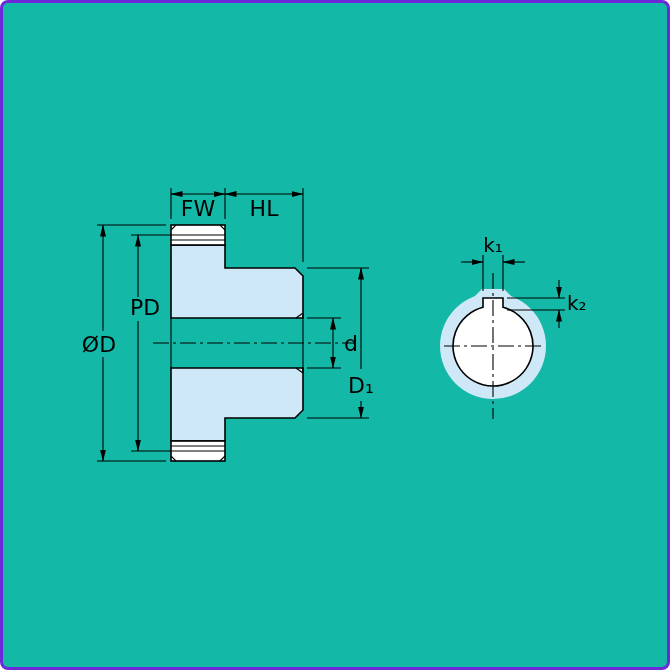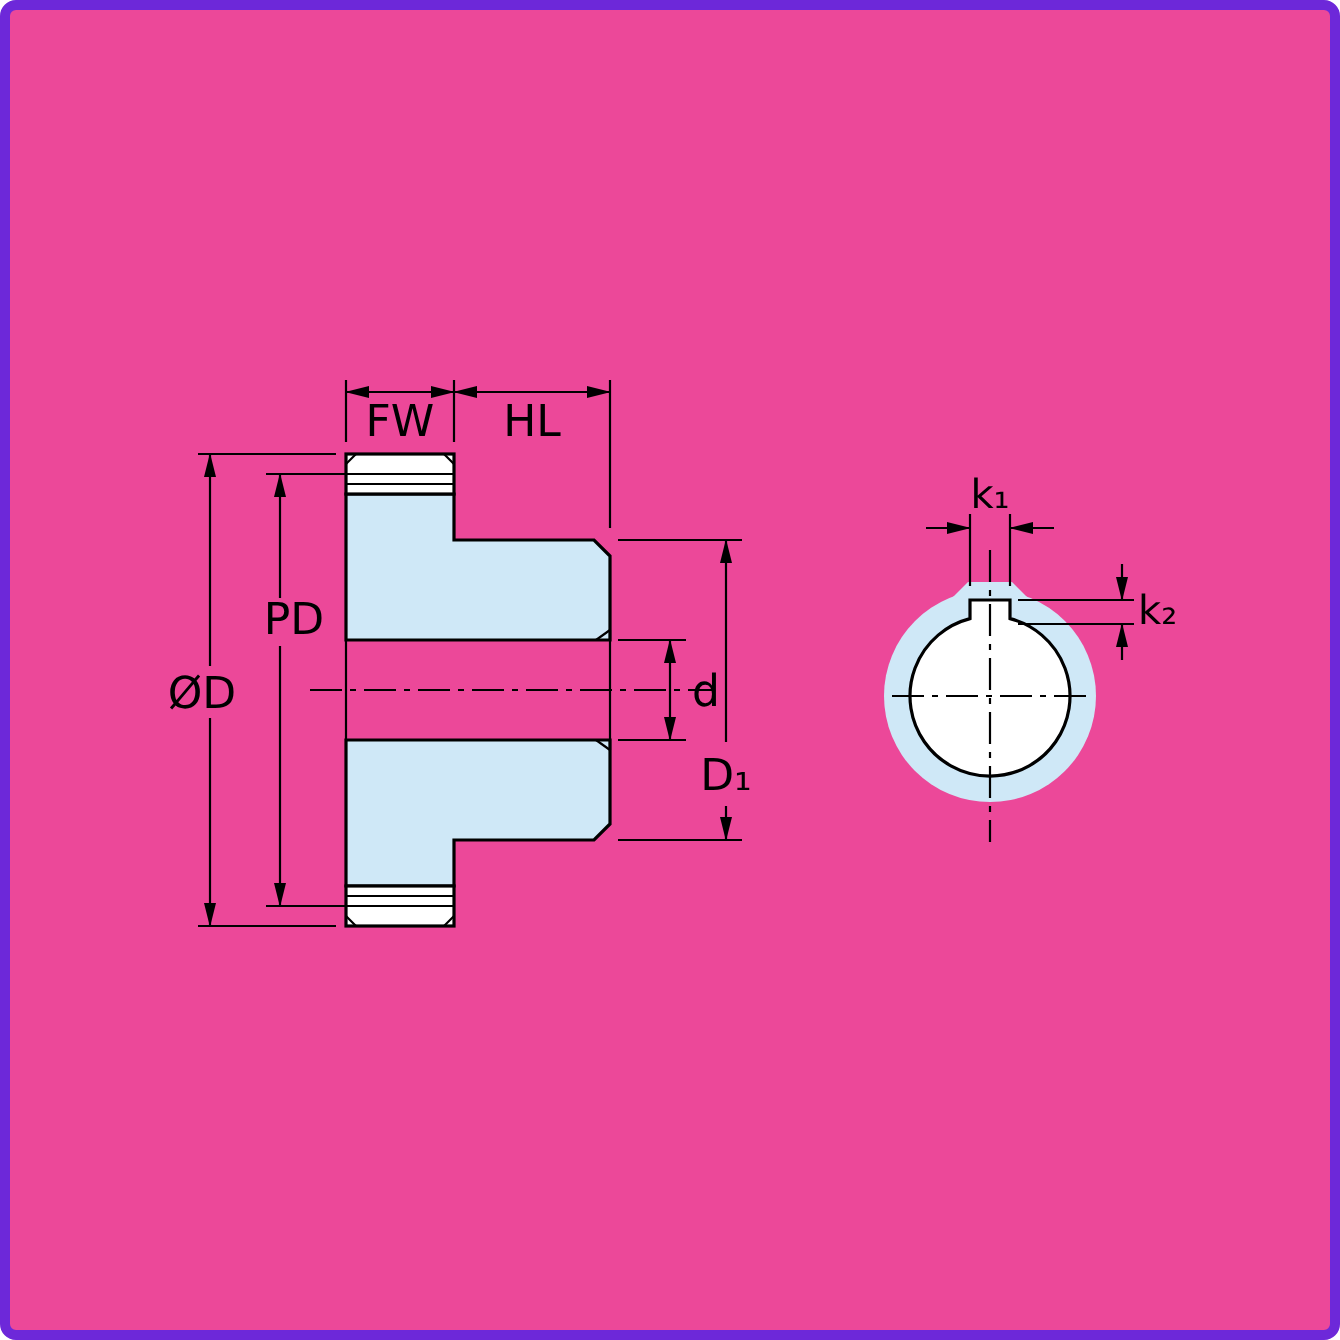--- a/index.html
+++ b/index.html
@@ -1,17 +1,17 @@
 <!DOCTYPE html>
 <html><head>
 <meta charset="utf-8">
 <style>
   html,body{margin:0;padding:0;background:#fff;}
   body{width:670px;height:670px;position:relative;font-family:"Liberation Sans",sans-serif;}
-  .frame{position:absolute;inset:0;border:5px solid #6d28d9;border-radius:8px;background:#ec4899;box-sizing:border-box;overflow:hidden;}
+  .frame{position:absolute;inset:0;border:3px solid #6d28d9;border-radius:8px;background:#14b8a6;box-sizing:border-box;overflow:hidden;}
   svg{display:block;}
   .outline{fill:#ffffff;stroke:#000;stroke-width:1.6;}
   .solid{stroke:#000;stroke-width:1.6;}
   .thin{stroke:#000;stroke-width:1.1;fill:none;}
   .dim{stroke:#000;stroke-width:1.1;fill:none;}
   .center{stroke:#000;stroke-width:1.1;fill:none;stroke-dasharray:16 4 3 4;}
   text{font-family:"DejaVu Sans","Liberation Sans",sans-serif;fill:#000;}
   .lbl{font-size:22px;}
   .lbl-sm{font-size:20px;}
 </style>

